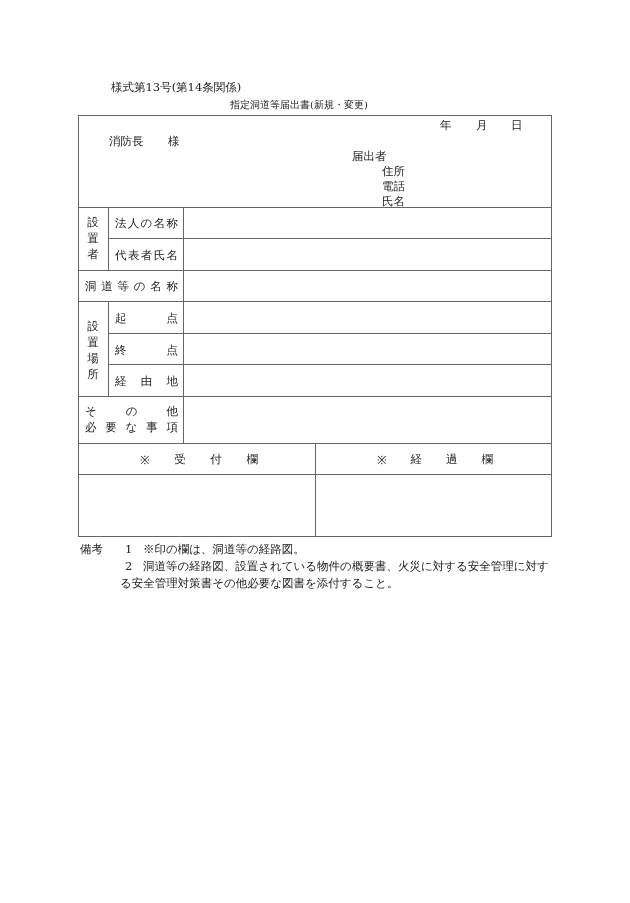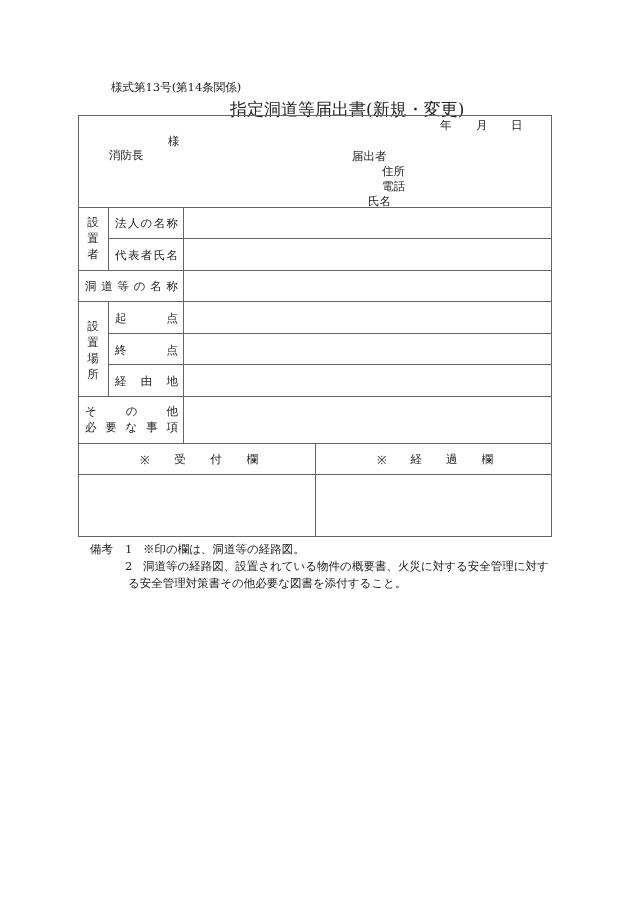--- a/index.html
+++ b/index.html
@@ -1,44 +1,44 @@
 <!DOCTYPE html>
 <html><head>
   <meta charset="utf-8">
   <style>
     html, body { margin:0; padding:0; background:#ffffff; }
     body { width:630px; height:903px; position:relative; font-family:"DejaVu Serif","Liberation Serif",serif; color:#222; font-size:11.5px; }
     .abs { position:absolute; white-space:nowrap; }
     .form-id { left:79px; top:80px; font-size:11.5px;margin-left:32px; }
-    .doc-title { left:230px; top:98px; font-size:17px; }
+    .doc-title { left:230px; top:98px; font-size:10px; }
     .frame { position:absolute; left:78px; top:115px; width:474px; height:422px; border:1px solid #666; box-sizing:border-box; }
     .hl { position:absolute; height:0; border-top:1px solid #666; }
     .vl { position:absolute; width:0; border-left:1px solid #666; }
     .cell-text { position:absolute; font-size:11.5px; }
     .vert { position:absolute; width:14px; text-align:center; line-height:16px; font-size:11.5px; white-space:normal; }
     .spread { display:flex; justify-content:space-between; }
     .field { position:absolute; background:transparent; border:none; }
   </style>
 </head>
 <body>
 
 <div class="abs form-id">様式第13号(第14条関係)</div>
 <div class="abs doc-title">指定洞道等届出書(新規・変更)</div>
 
 <div class="frame"></div>
 
 <div class="abs" style="left:440px; top:118px;">年</div>
 <div class="abs" style="left:476px; top:118px;">月</div>
 <div class="abs" style="left:511px; top:118px;">日</div>
-<div class="abs" style="left:109px; top:148px;">消防長</div>
+<div class="abs" style="left:109px; top:134px;">消防長</div>
 <div class="abs" style="left:168px; top:134px;">様</div>
 <div class="abs" style="left:352px; top:149px;">届出者</div>
 <div class="abs" style="left:382px; top:164px;">住所</div>
 <div class="abs" style="left:382px; top:179px;">電話</div>
-<div class="abs" style="left:368px; top:194px;">氏名</div>
+<div class="abs" style="left:382px; top:194px;">氏名</div>
 
 <div class="hl" style="left:78px; top:207px; width:474px;"></div>
 <div class="hl" style="left:108px; top:238px; width:444px;"></div>
 <div class="hl" style="left:78px; top:270px; width:474px;"></div>
 <div class="hl" style="left:78px; top:301px; width:474px;"></div>
 <div class="hl" style="left:108px; top:333px; width:444px;"></div>
 <div class="hl" style="left:108px; top:364px; width:444px;"></div>
 <div class="hl" style="left:78px; top:396px; width:474px;"></div>
 <div class="hl" style="left:78px; top:443px; width:474px;"></div>
 <div class="hl" style="left:78px; top:474px; width:474px;"></div>
@@ -125,18 +125,18 @@
 </div>
 <div class="cell-text spread" style="left:377px; top:452px; width:116px;">
   <span>※</span>
     <span>経</span>
     <span>過</span>
     <span>欄</span>
 </div>
 <div class="field" style="left:80px; top:476px; width:234px; height:60px;"></div>
 <div class="field" style="left:317px; top:476px; width:234px; height:60px;"></div>
 
-<div class="abs" style="left:90px; top:542px;">備考</div>
+<div class="abs" style="left:80px; top:542px;">備考</div>
 <div class="abs" style="left:125px; top:542px;">1</div>
 <div class="abs" style="left:143px; top:542px;">※印の欄は、洞道等の経路図。</div>
 <div class="abs" style="left:125px; top:559px;">2</div>
 <div class="abs" style="left:143px; top:559px;">洞道等の経路図、設置されている物件の概要書、火災に対する安全管理に対す</div>
-<div class="abs" style="left:128px; top:576px;">る安全管理対策書その他必要な図書を添付すること。</div>
+<div class="abs" style="left:120px; top:576px;">る安全管理対策書その他必要な図書を添付すること。</div>
 
 </body></html>

